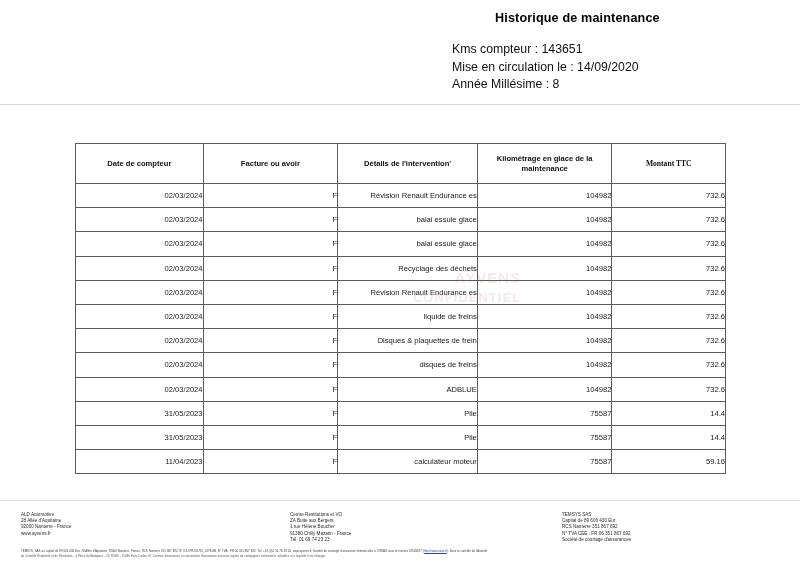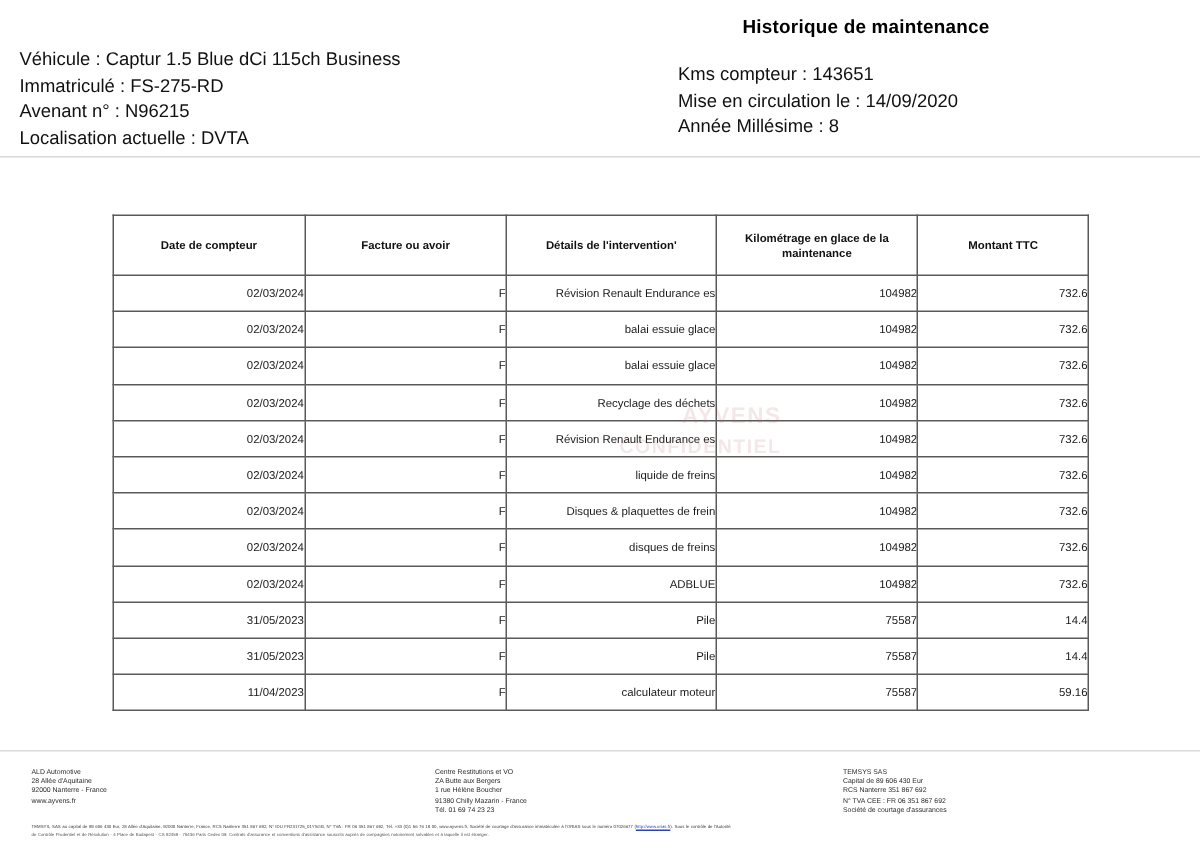--- a/index.html
+++ b/index.html
@@ -99,21 +99,21 @@
     padding-left: 7px;
     text-align: right;
     white-space: nowrap;
     overflow: hidden;
     text-overflow: ellipsis;
   }
   .col-date   { width: 127px; }
   .col-fact   { width: 134px; }
   .col-det    { width: 139px; }
   .col-km     { width: 134px; }
-  .col-mt     { width: 113px; }
+  .col-mt     { width: 113px; font-family: Liberation Serif, serif; }
 
   
   .watermark {
     position: absolute;
     left: 336px;
     top: 259px;
     width: 185px;
     height: 56px;
     pointer-events: none;
     z-index: 3;
@@ -169,26 +169,20 @@
     word-spacing: .2px;
   }
   .legal a { color: #2a43b8; text-decoration: underline; }
   .legal .l2 { color: #555; }
 </style>
 </head>
 <body>
 
 <div class="doc-header">
 
-  <div class="header-left">
-    <div>Véhicule : Captur 1.5 Blue dCi 115ch Business</div>
-    <div>Immatriculé : FS-275-RD</div>
-    <div>Avenant n° : N96215</div>
-    <div>Localisation actuelle : DVTA</div>
-  </div>
 
   <div class="header-right">
     <div class="doc-title">Historique de maintenance</div>
     <div class="meta">
       <div>Kms compteur : 143651</div>
       <div>Mise en circulation le : 14/09/2020</div>
       <div>Année Millésime : 8</div>
     </div>
   </div>
 

